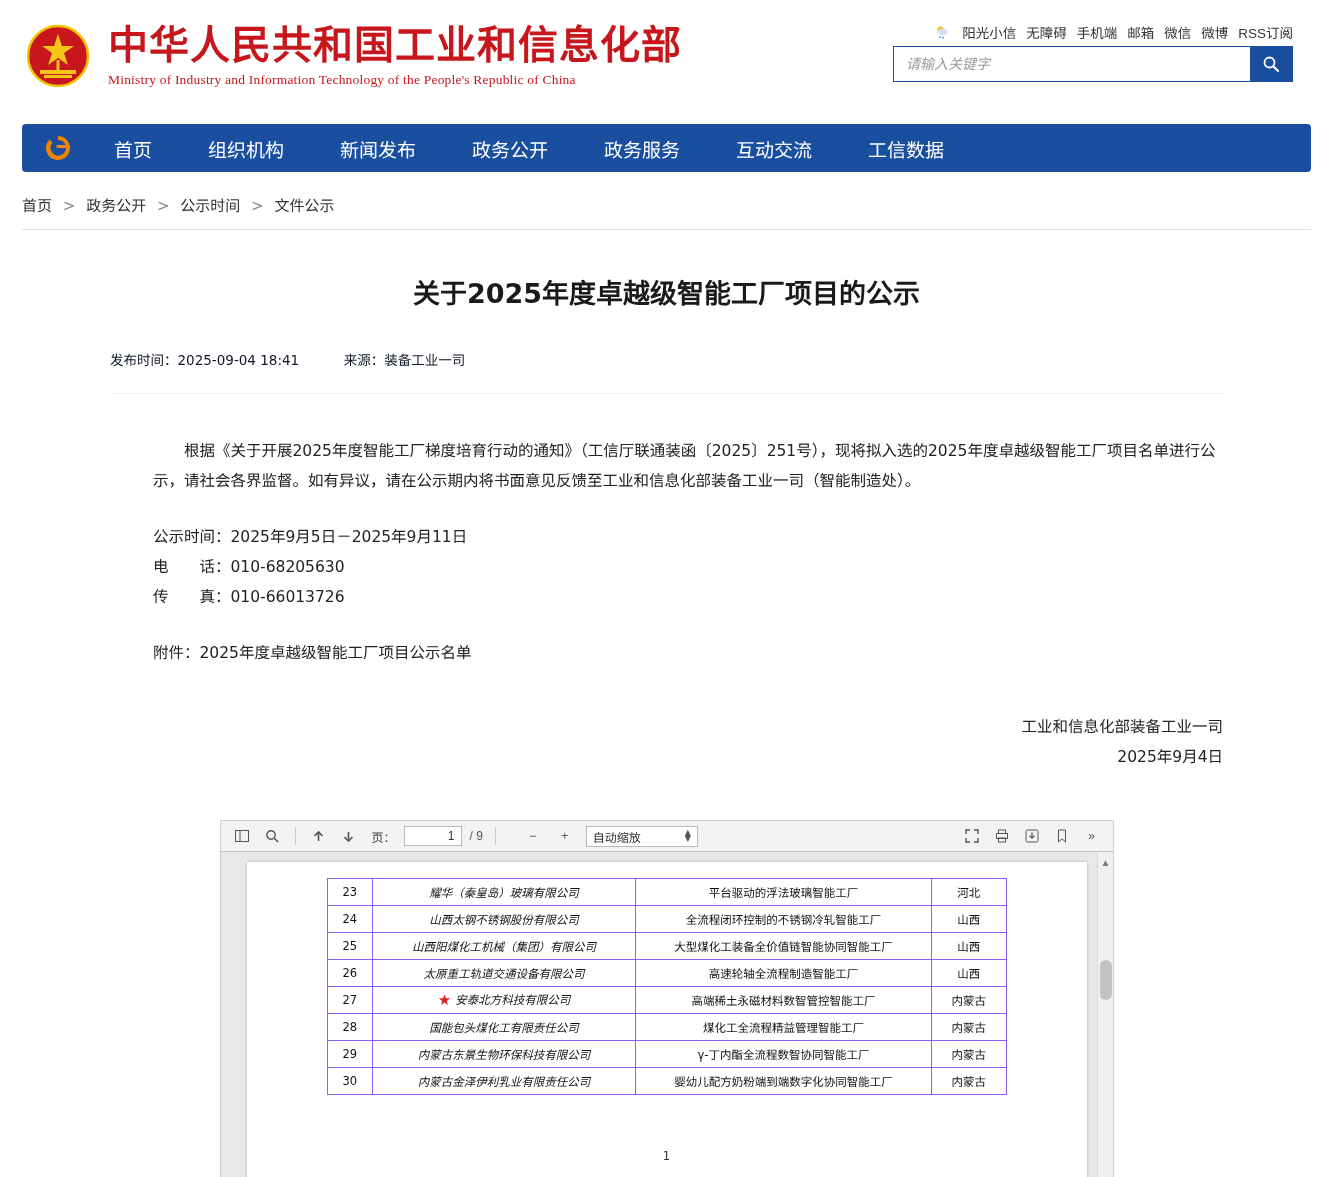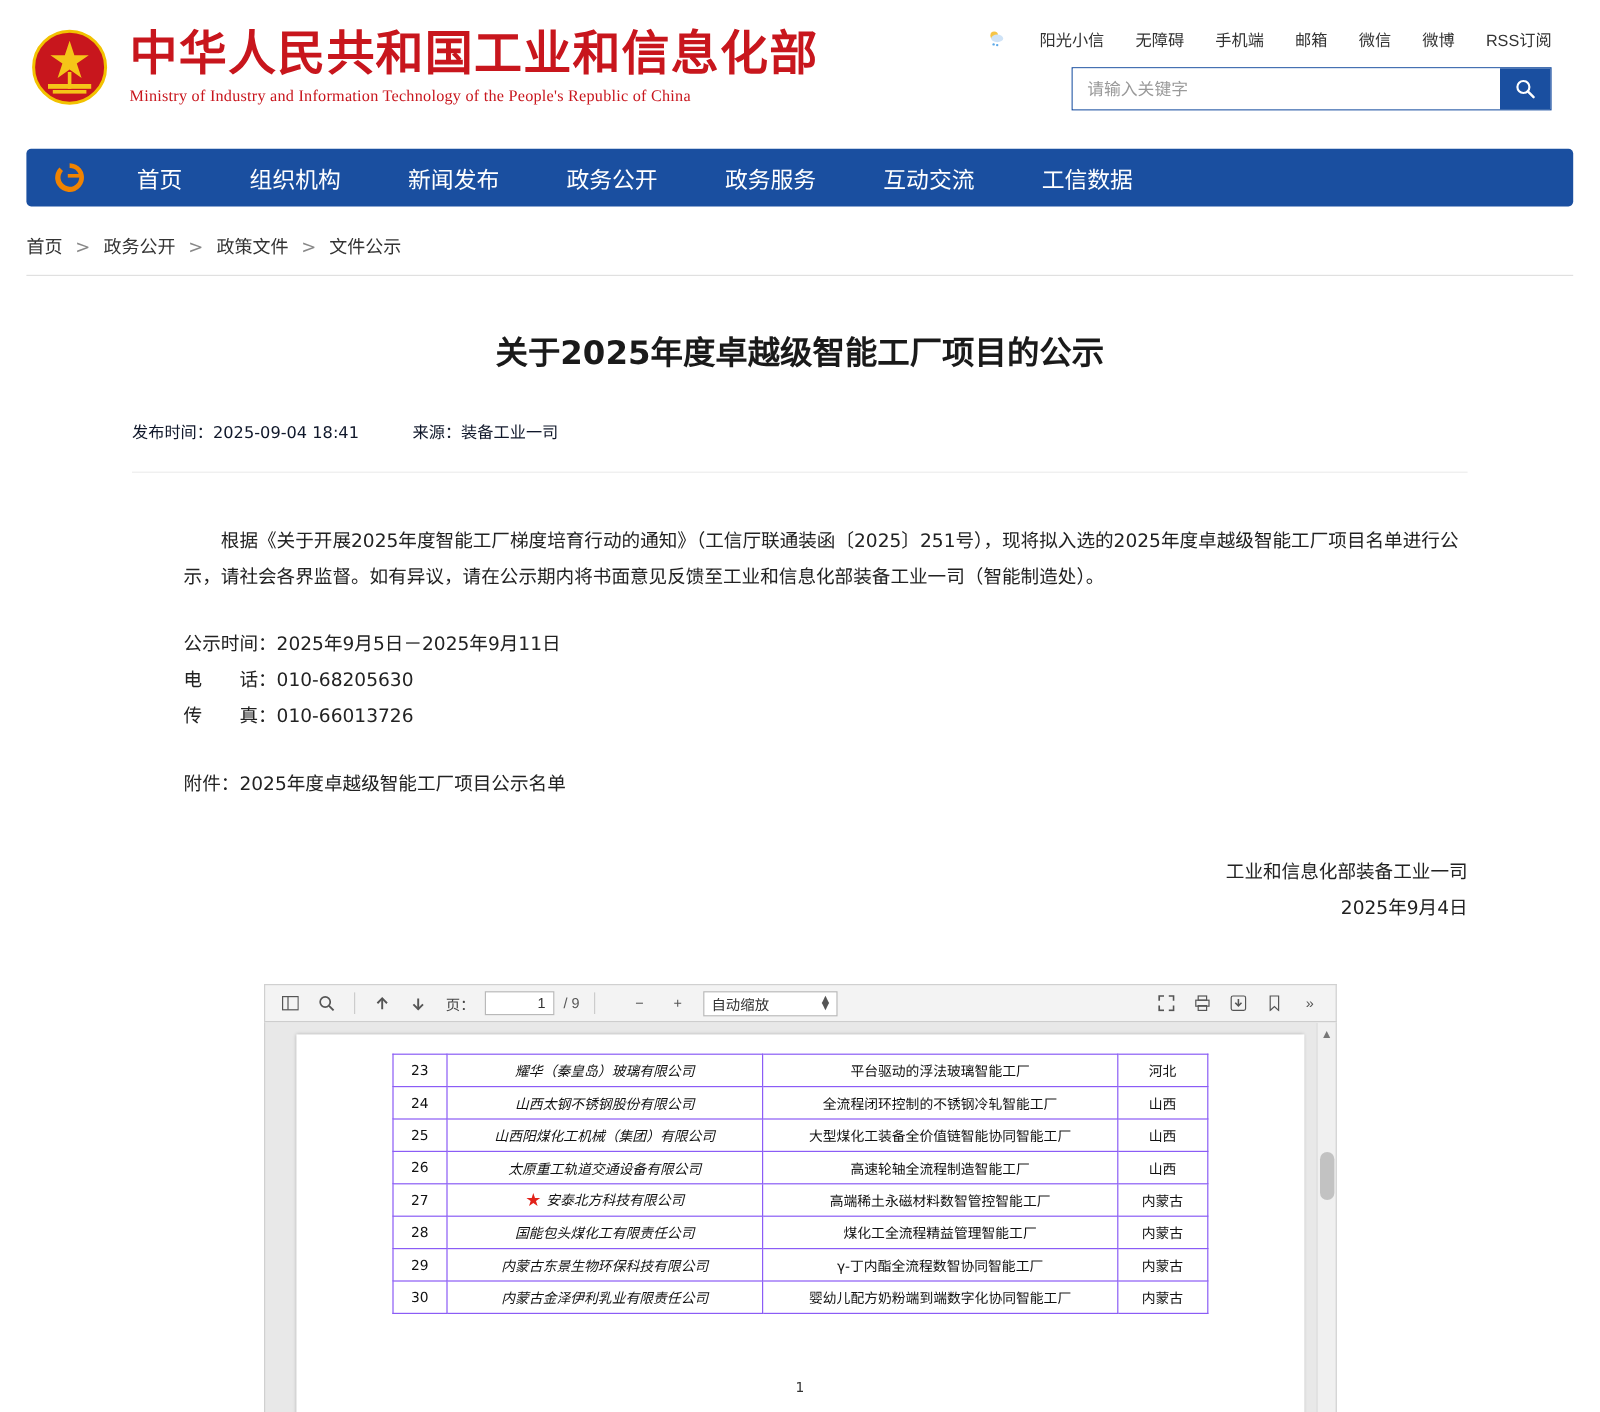--- a/index.html
+++ b/index.html
@@ -45,40 +45,41 @@
   }
 
   .header-right {
     position: absolute;
     right: 40px; top: 22px;
     width: 400px;
   }
   .toplinks {
     display: flex; align-items: center;
     justify-content: flex-end;
-    gap: 26px;
+    gap: 10px;
     font-size: 13.5px;
     color: #333;
-    margin-bottom: 14px;
+    margin-bottom: 4px;
   }
   .toplinks .tl { cursor: pointer; white-space: nowrap; }
   .sun-icon { width: 16px; height: 16px; display:inline-block; vertical-align: -3px; margin-right: 2px;}
   .searchbar {
     display: flex; align-items: stretch;
     border: 1px solid #1a4fa0;
     height: 36px;
     width: 400px;
   }
   .searchbar input {
     flex: 1 1 auto;
     border: none; outline: none;
     padding: 0 12px;
     font-size: 14px;
     color: #ef4444;
     font-family: "Liberation Sans", sans-serif;
+    font-style: italic;
   }
   .searchbar input::placeholder { color: #9a9a9a; }
   .search-btn {
     width: 42px;
     background: #1a4fa0;
     border: none;
     display: flex; align-items: center; justify-content: center;
     cursor: pointer;
   }
 
@@ -339,21 +340,21 @@
     <div class="nav-item">政务服务</div>
     <div class="nav-item">互动交流</div>
     <div class="nav-item">工信数据</div>
   </div>
 
   <div class="breadcrumb">
     <span>首页</span>
     <span class="sep">&gt;</span>
     <span>政务公开</span>
     <span class="sep">&gt;</span>
-    <span>政策文件</span>
+    <span>公示时间</span>
     <span class="sep">&gt;</span>
     <span>文件公示</span>
   </div>
 
   <div class="article">
     <div class="art-title">关于2025年度卓越级智能工厂项目的公示</div>
     <div class="art-meta">
       <span>发布时间：</span><span>2025-09-04 18:41</span>
       <span class="gap"></span>
       <span>来源：</span><span>装备工业一司</span>

